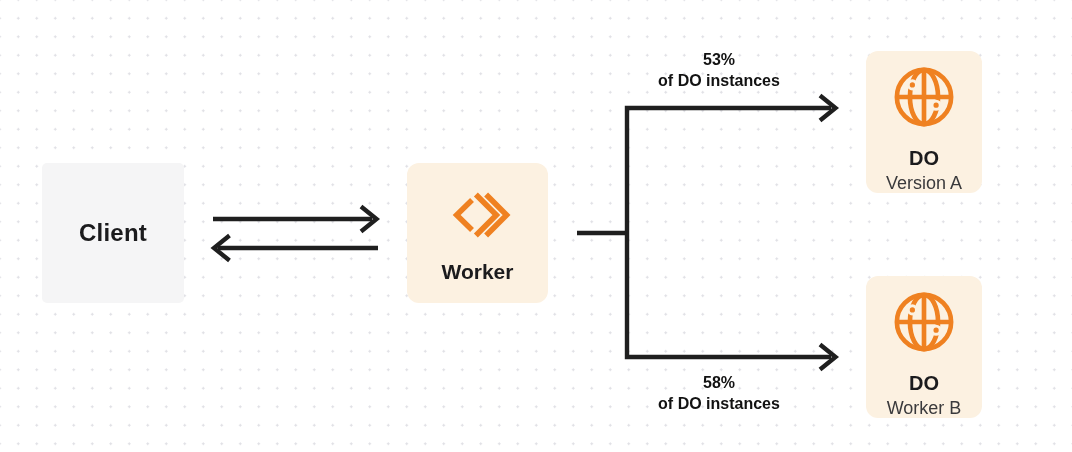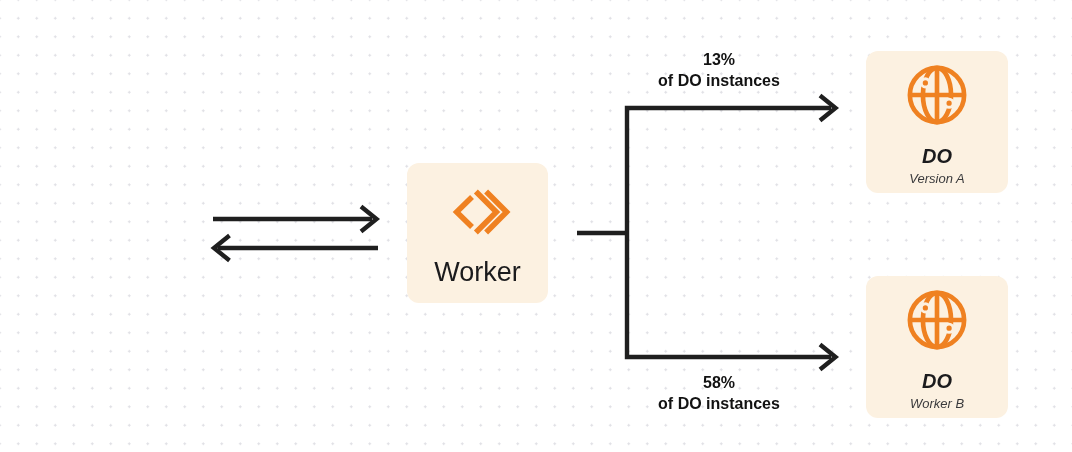--- a/index.html
+++ b/index.html
@@ -48,46 +48,45 @@
 
   .worker-node {
     left: 407px; top: 163px;
     width: 141px; height: 140px;
     background: #fcf1e1;
     border-radius: 12px;
   }
   .worker-node .icon-wrap { height: 58px; margin-top: 4px; }
   .worker-label {
     margin-top: 16px;
-    font-size: 27px;
-    font-weight: 400;
+    font-size: 21px;
+    font-weight: 700;
     color: #1b1b1d;
   }
 
   .do-node {
     left: 866px;
-    width: 142px; height: 142px;
+    width: 116px; height: 142px;
     background: #fcf1e1;
     border-radius: 12px;
-    justify-content: flex-start;
+    justify-content: center;
     padding-top: 13px;
-    font-style: italic;
   }
   .do-node-a { top: 51px; }
   .do-node-b { top: 276px; }
   .do-title {
     margin-top: 16px;
     font-size: 20px;
     font-weight: 700;
     color: #1b1b1d;
     line-height: 1;
   }
   .do-subtitle {
     margin-top: 6px;
-    font-size: 13px;
+    font-size: 18px;
     font-weight: 400;
     color: #3a3a3c;
     line-height: 1;
   }
 
   .edge-label {
     position: absolute;
     left: 605px;
     width: 228px;
     text-align: center;
@@ -115,20 +114,23 @@
       <path d="M229.5,235.5 L214,248 L229.5,260.5"></path>
 
       <path d="M577,233 H627"></path>
 
       <path d="M831,108 H627 V357 H831"></path>
       <path d="M820,95.5 L835.5,108 L820,120.5"></path>
       <path d="M820,344.5 L835.5,357 L820,369.5"></path>
     </g>
   </svg>
 
+  <div class="node client-node">
+    <span class="client-label">Client</span>
+  </div>
 
   <div class="node worker-node">
     <span class="icon-wrap">
       <svg width="66" height="58" viewBox="0 0 76 68" xmlns="http://www.w3.org/2000/svg">
         <g stroke="#ef8121" stroke-width="6.5" fill="none" stroke-linejoin="miter" stroke-linecap="butt">
           <polyline points="31,16.5 13,34 31,51.5"></polyline>
           <polyline points="35.5,10 59.5,34 35.5,58"></polyline>
           <polyline points="47.5,10 71.5,34 47.5,58"></polyline>
         </g>
       </svg>
@@ -164,21 +166,21 @@
         </g>
         <circle cx="20" cy="19.5" r="4.2" fill="#ef8121" stroke="#fcf1e1" stroke-width="3"></circle>
         <circle cx="44.5" cy="40.5" r="4.2" fill="#ef8121" stroke="#fcf1e1" stroke-width="3"></circle>
       </svg>
     </span>
     <span class="do-title">DO</span>
     <span class="do-subtitle">Worker B</span>
   </div>
 
   <div class="edge-label edge-label-top">
-    <span>13%</span>
+    <span>53%</span>
     <span>of DO instances</span>
   </div>
   <div class="edge-label edge-label-bottom">
     <span>58%</span>
     <span>of DO instances</span>
   </div>
 
 </div>
 
 </body></html>

